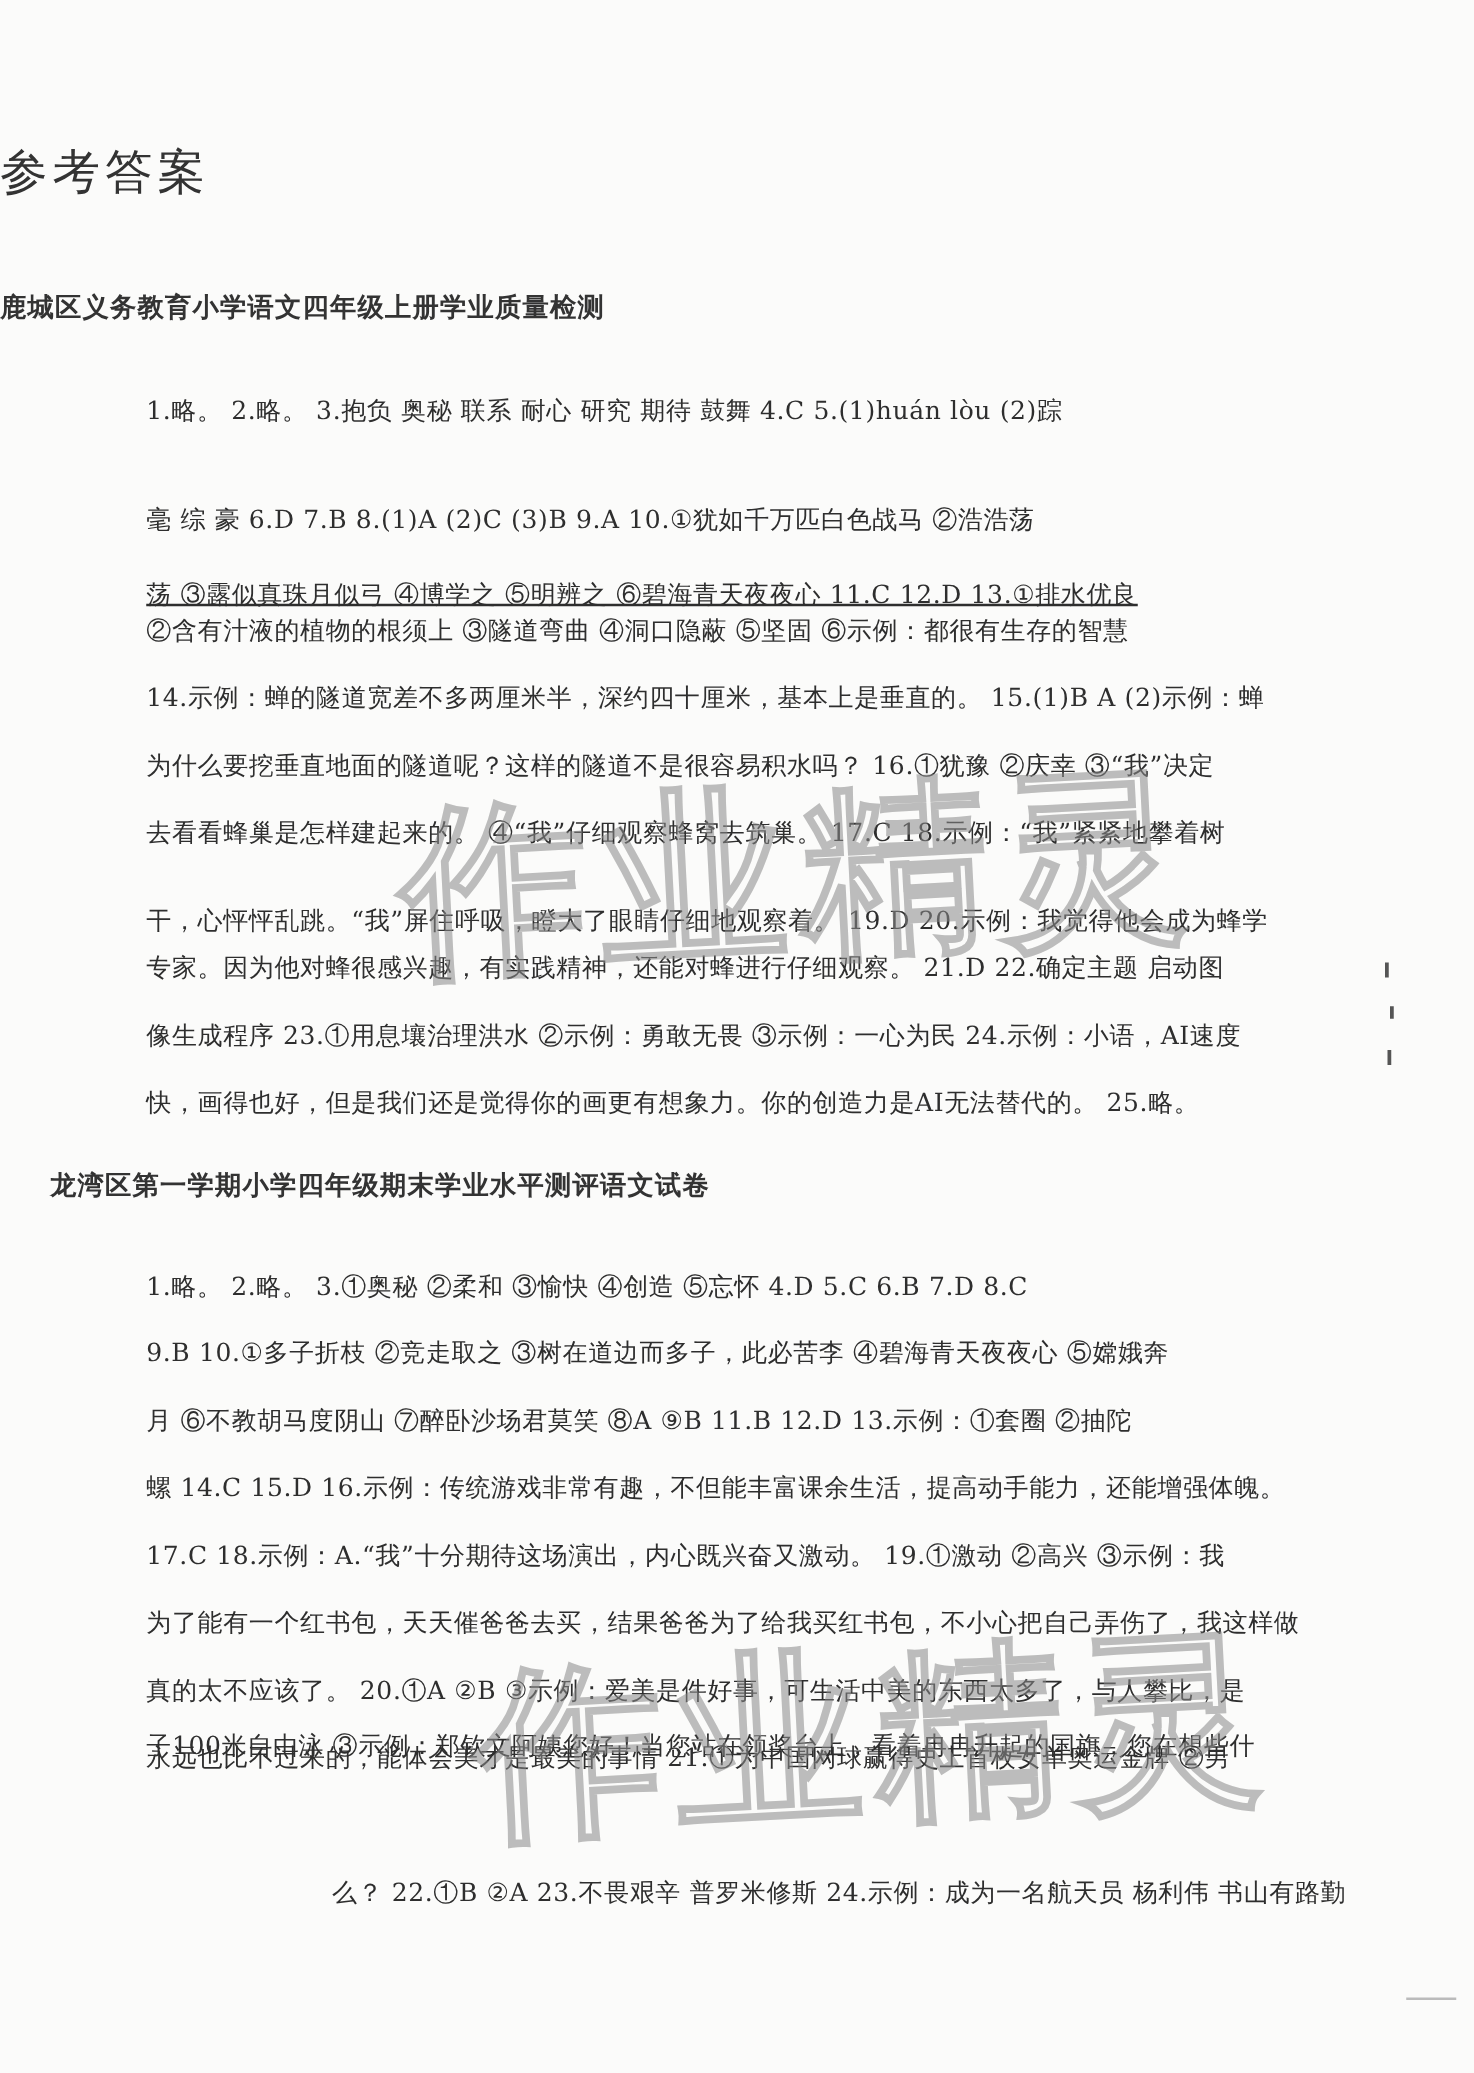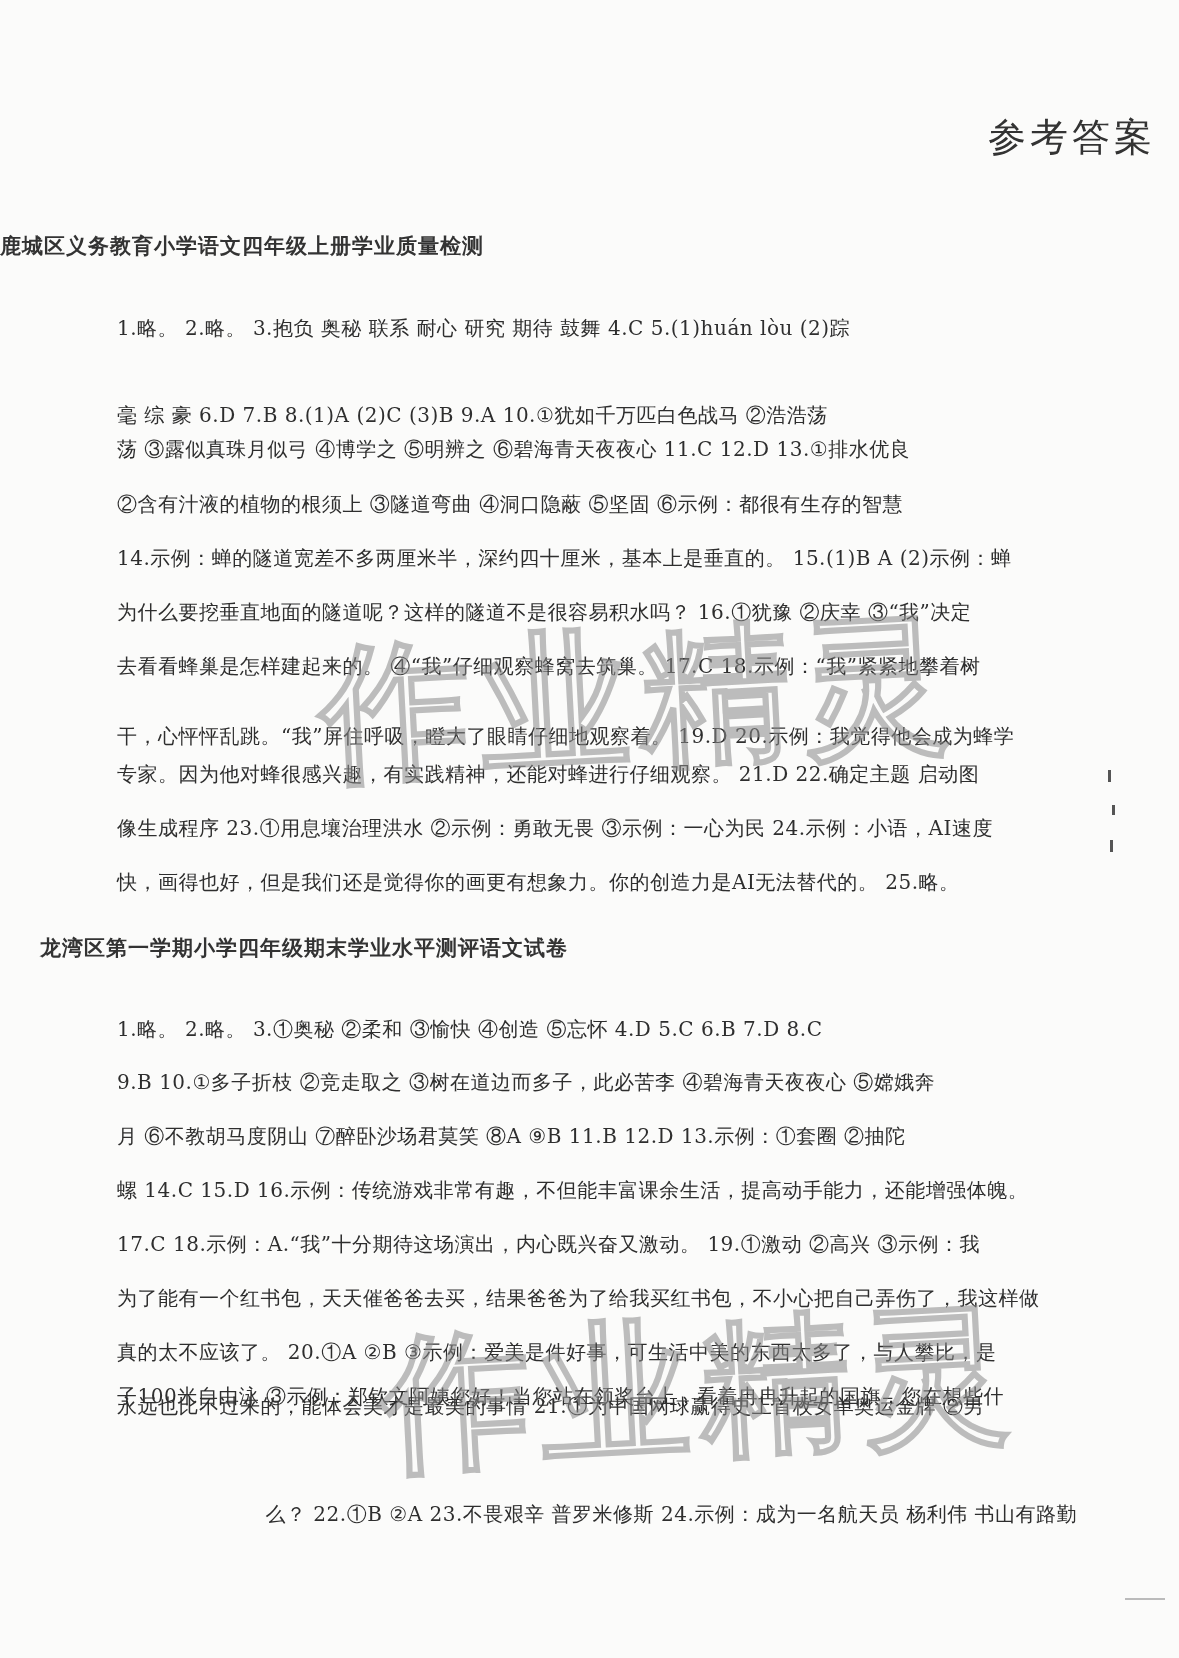--- a/index.html
+++ b/index.html
@@ -2,21 +2,21 @@
 <html><head>
 <meta charset="utf-8">
 <style>
   html, body { margin: 0; padding: 0; }
   body {
     width: 1179px; height: 1658px; background: #fbfbfa; position: relative; overflow: hidden;
     font-family: "DejaVu Serif", "Liberation Serif", serif; color: #2a2a2a;
   }
   .page { position: absolute; left: 0; top: 0; width: 1179px; height: 1658px; }
   .main-title {
-    position: absolute; top: 112px; left: 0; width: 1156px; text-align: right;
+    position: absolute; top: 112px; left: 0; width: 1156px; text-align: left;
     font-size: 38px; letter-spacing: 4px; color: #333; font-family: "DejaVu Serif", serif;
   }
   .section-title {
     position: absolute; left: 0; width: 1179px; 
     font-size: 21px; font-weight: bold; color: #333; font-family: "DejaVu Sans", sans-serif;
     letter-spacing: 1px;
   }
   .line {
     position: absolute; left: 117px; width: 960px; white-space: nowrap;
     font-size: 20px; line-height: 30px; color: #2e2e2e; letter-spacing: 0.5px;
@@ -33,21 +33,21 @@
 <body>
 
 <div class="page">
 
   <div class="main-title">参考答案</div>
 
   <div class="section-title" style="top:232px;">鹿城区义务教育小学语文四年级上册学业质量检测</div>
 
   <div class="line" style="top:313px;">1.略。 2.略。 3.抱负 奥秘 联系 耐心 研究 期待 鼓舞 4.C 5.(1)huán lòu (2)踪</div>
   <div class="line" style="top:400px;">毫 综 豪 6.D 7.B 8.(1)A (2)C (3)B 9.A 10.①犹如千万匹白色战马 ②浩浩荡</div>
-  <div class="line" style="top:434px;">荡 ③露似真珠月似弓 ④博学之 ⑤明辨之 ⑥碧海青天夜夜心 11.C 12.D 13.①排水优良</div>
+  <div class="line" style="top:460px;text-decoration:underline;">荡 ③露似真珠月似弓 ④博学之 ⑤明辨之 ⑥碧海青天夜夜心 11.C 12.D 13.①排水优良</div>
   <div class="line" style="top:489px;">②含有汁液的植物的根须上 ③隧道弯曲 ④洞口隐蔽 ⑤坚固 ⑥示例：都很有生存的智慧</div>
   <div class="line" style="top:543px;">14.示例：蝉的隧道宽差不多两厘米半，深约四十厘米，基本上是垂直的。 15.(1)B A (2)示例：蝉</div>
   <div class="line" style="top:597px;">为什么要挖垂直地面的隧道呢？这样的隧道不是很容易积水吗？ 16.①犹豫 ②庆幸 ③“我”决定</div>
   <div class="line" style="top:651px;">去看看蜂巢是怎样建起来的。 ④“我”仔细观察蜂窝去筑巢。 17.C 18.示例：“我”紧紧地攀着树</div>
   <div class="line" style="top:705px;margin-top:16px;">干，心怦怦乱跳。“我”屏住呼吸，瞪大了眼睛仔细地观察着。 19.D 20.示例：我觉得他会成为蜂学</div>
   <div class="line" style="top:759px;">专家。因为他对蜂很感兴趣，有实践精神，还能对蜂进行仔细观察。 21.D 22.确定主题 启动图</div>
   <div class="line" style="top:813px;">像生成程序 23.①用息壤治理洪水 ②示例：勇敢无畏 ③示例：一心为民 24.示例：小语，AI速度</div>
   <div class="line" style="top:867px;">快，画得也好，但是我们还是觉得你的画更有想象力。你的创造力是AI无法替代的。 25.略。</div>
 
   <div class="section-title" style="top:934px;margin-left:40px;">龙湾区第一学期小学四年级期末学业水平测评语文试卷</div>

